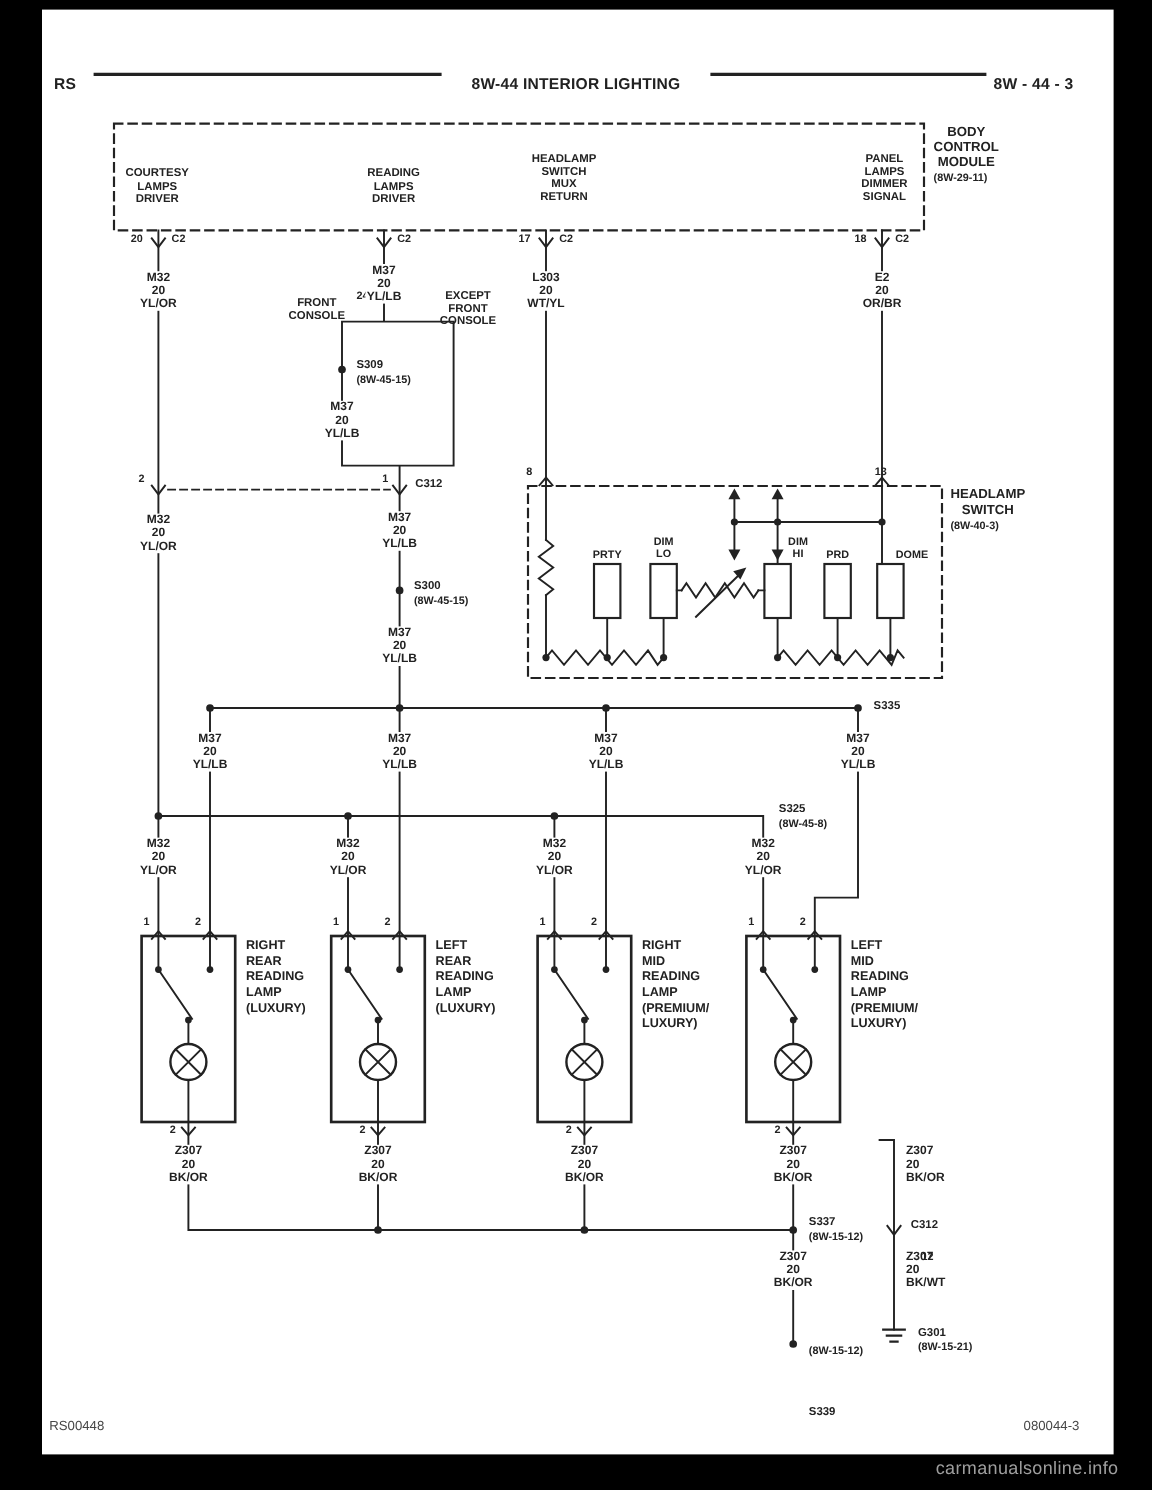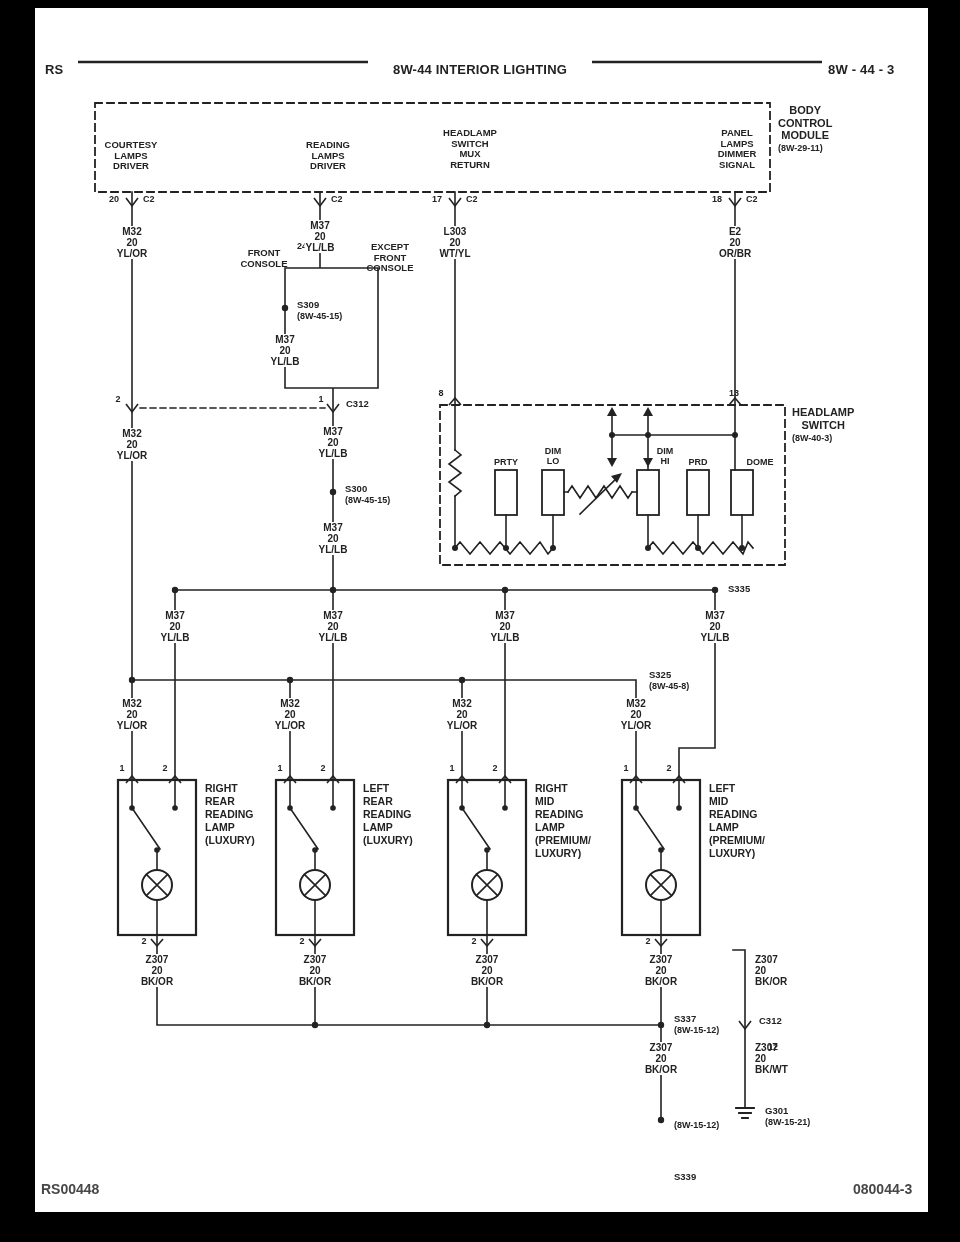--- a/index.html
+++ b/index.html
@@ -10,21 +10,21 @@
   .lbl,.lbl-l{position:absolute;z-index:2;white-space:pre-line;font-weight:700;
         font-size:10px;line-height:11px;color:#222;background:#fff;padding:0 1px;}
   .lbl{transform:translateX(-50%);text-align:center;}
   .lbl-l{text-align:left;}
   .nobg{background:transparent;}
   .s9{font-size:9px;line-height:10px;}
   .s95{font-size:9.5px;line-height:10.5px;}
   .t11{font-size:11px;line-height:12.5px;text-align:center;}
   .title{font-size:10.5px;line-height:13px;}
   .hdr{font-size:13px;letter-spacing:.2px;margin-top:10px;}
-  .foot{font-size:14px;font-weight:700;color:#474747;}
+  .foot{font-size:11px;font-weight:400;color:#474747;}
   .wm{position:absolute;left:640px;top:1215px;width:292px;text-align:right;z-index:2;
       font-size:15px;font-weight:400;color:#9e9e9e;letter-spacing:.3px;background:transparent;}
 </style>
 </head>
 <body>
 
 <div class="page">
   <div class="sheet"></div>
 
   <svg class="wiring" width="960" height="1242">
@@ -347,13 +347,14 @@
   <div class="lbl-l s95 nobg" style="left:758px;top:1016px;">C312</div>
   <div class="lbl-l nobg" style="left:754px;top:1042px;">Z307
 20
 BK/WT</div>
   <div class="lbl-l s95 nobg" style="left:764px;top:1106px;">G301</div>
   <div class="lbl-l s9 nobg" style="left:764px;top:1117px;">(8W-15-21)</div>
 
   <div class="lbl-l foot nobg" style="left:40px;top:1184px;">RS00448</div>
   <div class="lbl-l foot nobg" style="left:852px;top:1184px;">080044-3</div>
 
+  <div class="wm">carmanualsonline.info</div>
 </div>
 
 </body></html>

